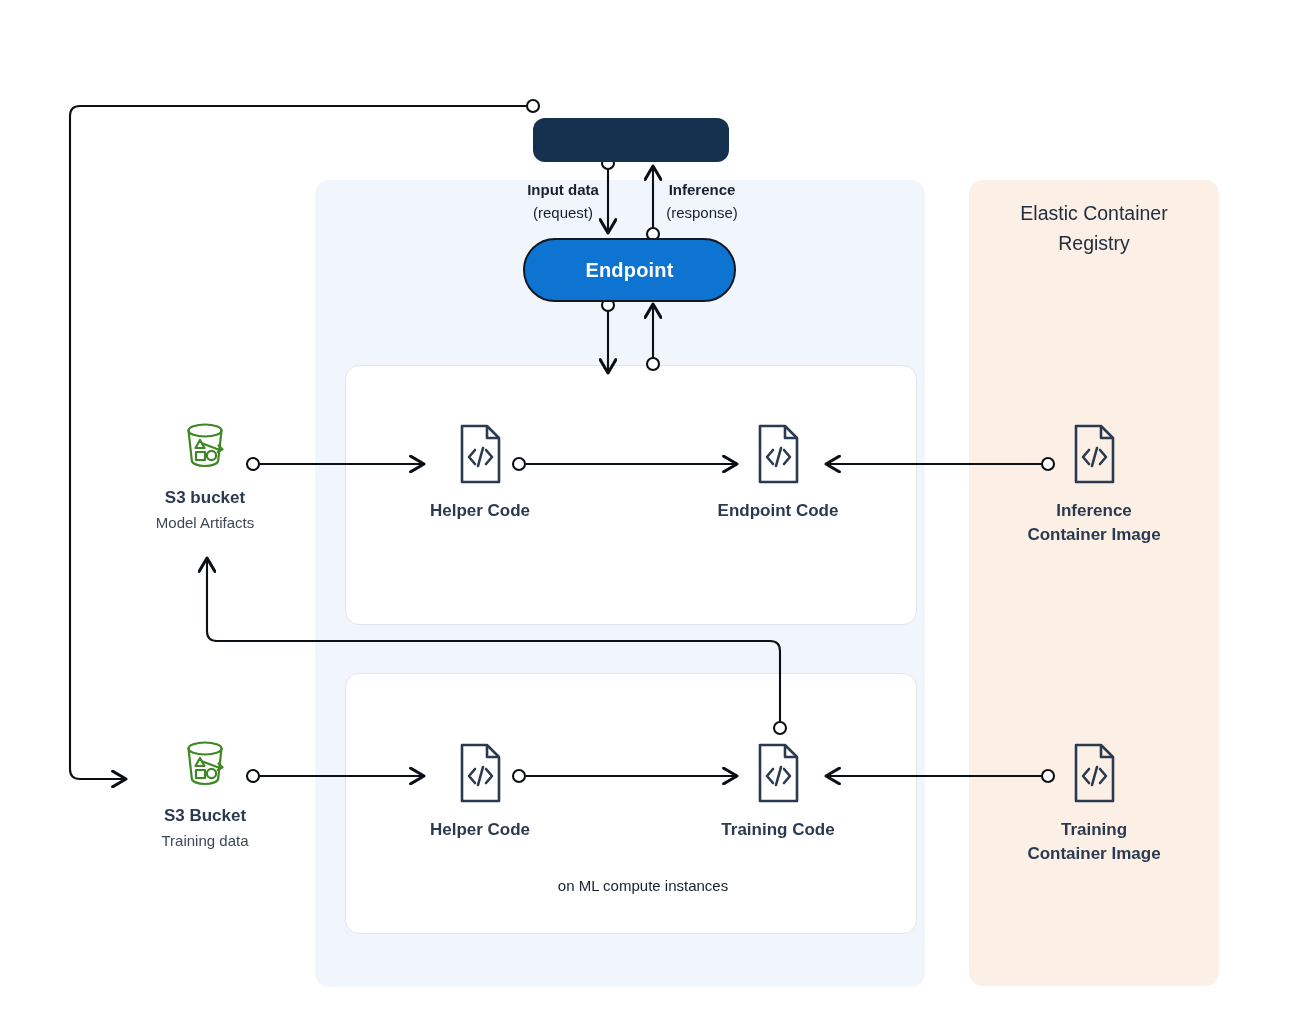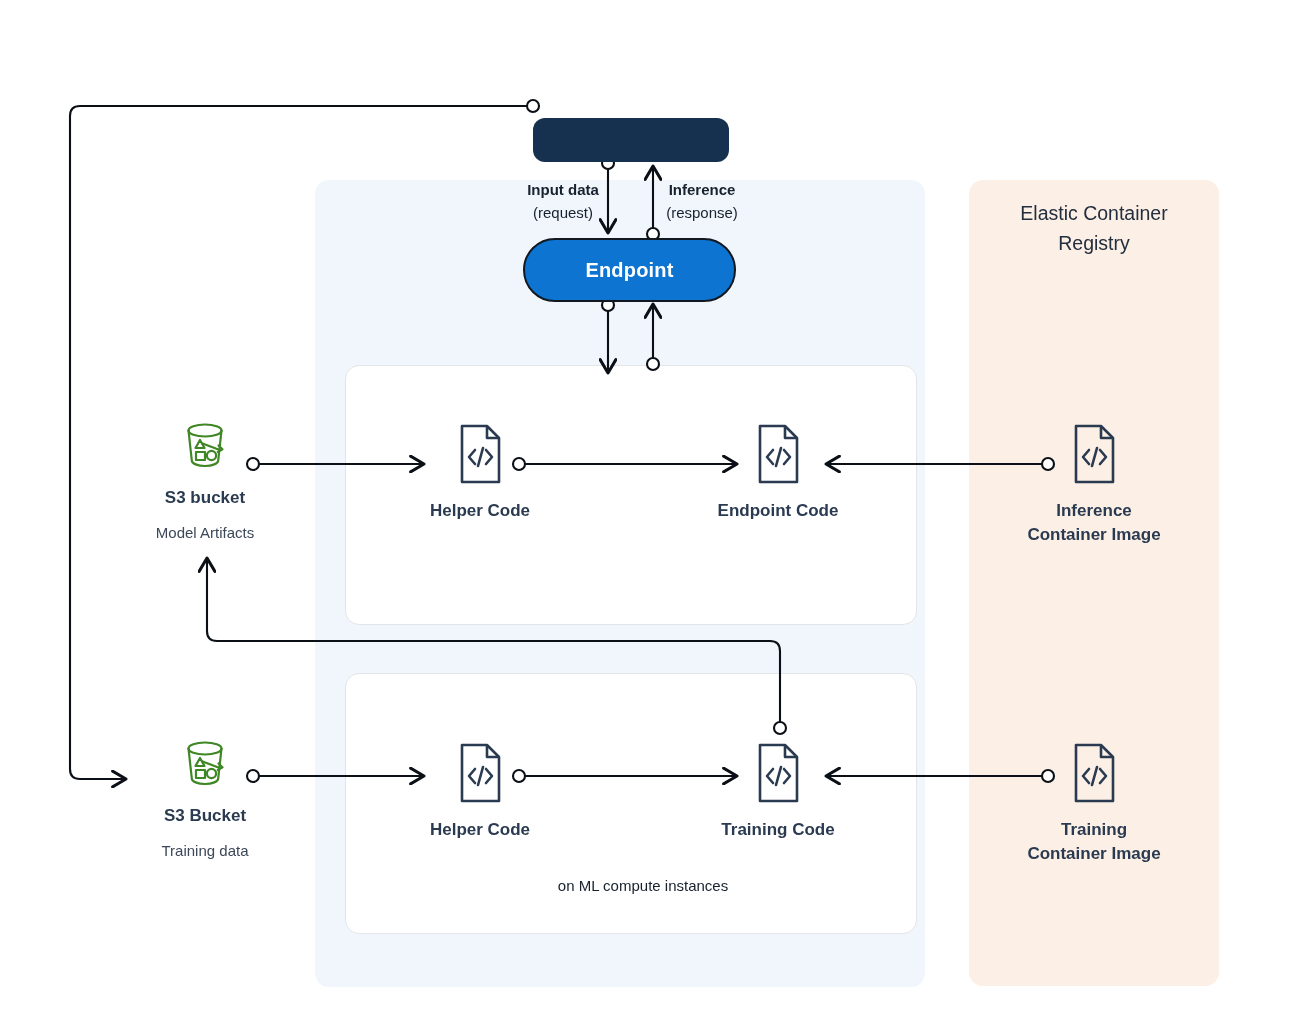--- a/index.html
+++ b/index.html
@@ -75,21 +75,21 @@
   #io-input{left:493px;top:178px;width:140px;}
   #io-inference{left:632px;top:178px;width:140px;}
 
   
   .node{position:absolute;text-align:center;}
   .node .nlabel{
     font-weight:700;font-size:17px;color:#2a3a50;line-height:24px;
     white-space:pre-line;
   }
   .node .nsub{
-    font-weight:400;font-size:15px;color:#3c4858;line-height:22px;margin-top:12px;
+    font-weight:400;font-size:15px;color:#3c4858;line-height:22px;margin-top:2px;
   }
   .node .icon-wrap{display:flex;justify-content:center;}
 
   #n-s3-model{left:105px;top:418px;width:200px;}
   #n-s3-model .nlabel{margin-top:14px;}
   #n-s3-train{left:105px;top:736px;width:200px;}
   #n-s3-train .nlabel{margin-top:14px;}
 
   #n-helper-inf{left:400px;top:423px;width:160px;}
   #n-helper-inf .nlabel{margin-top:14px;}

